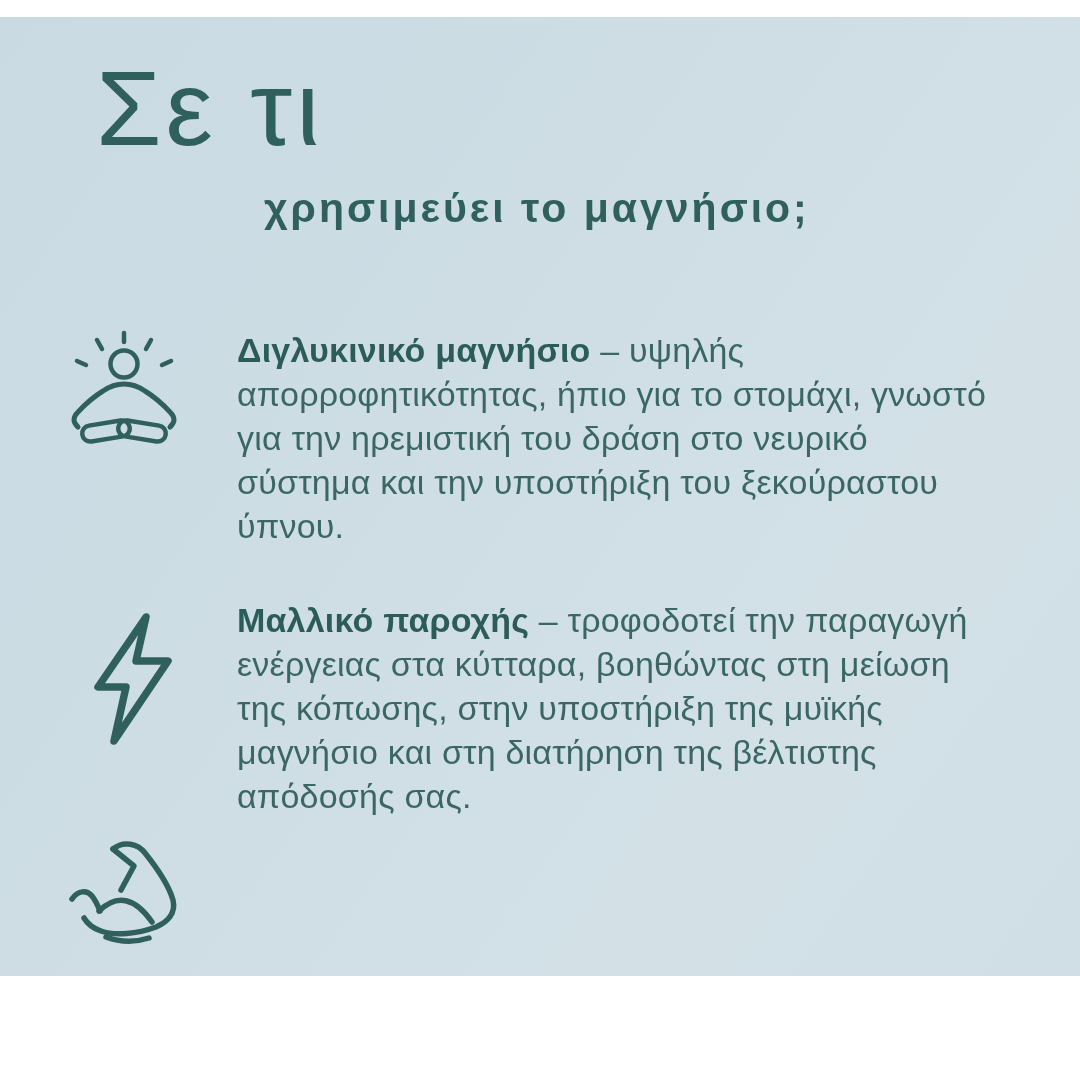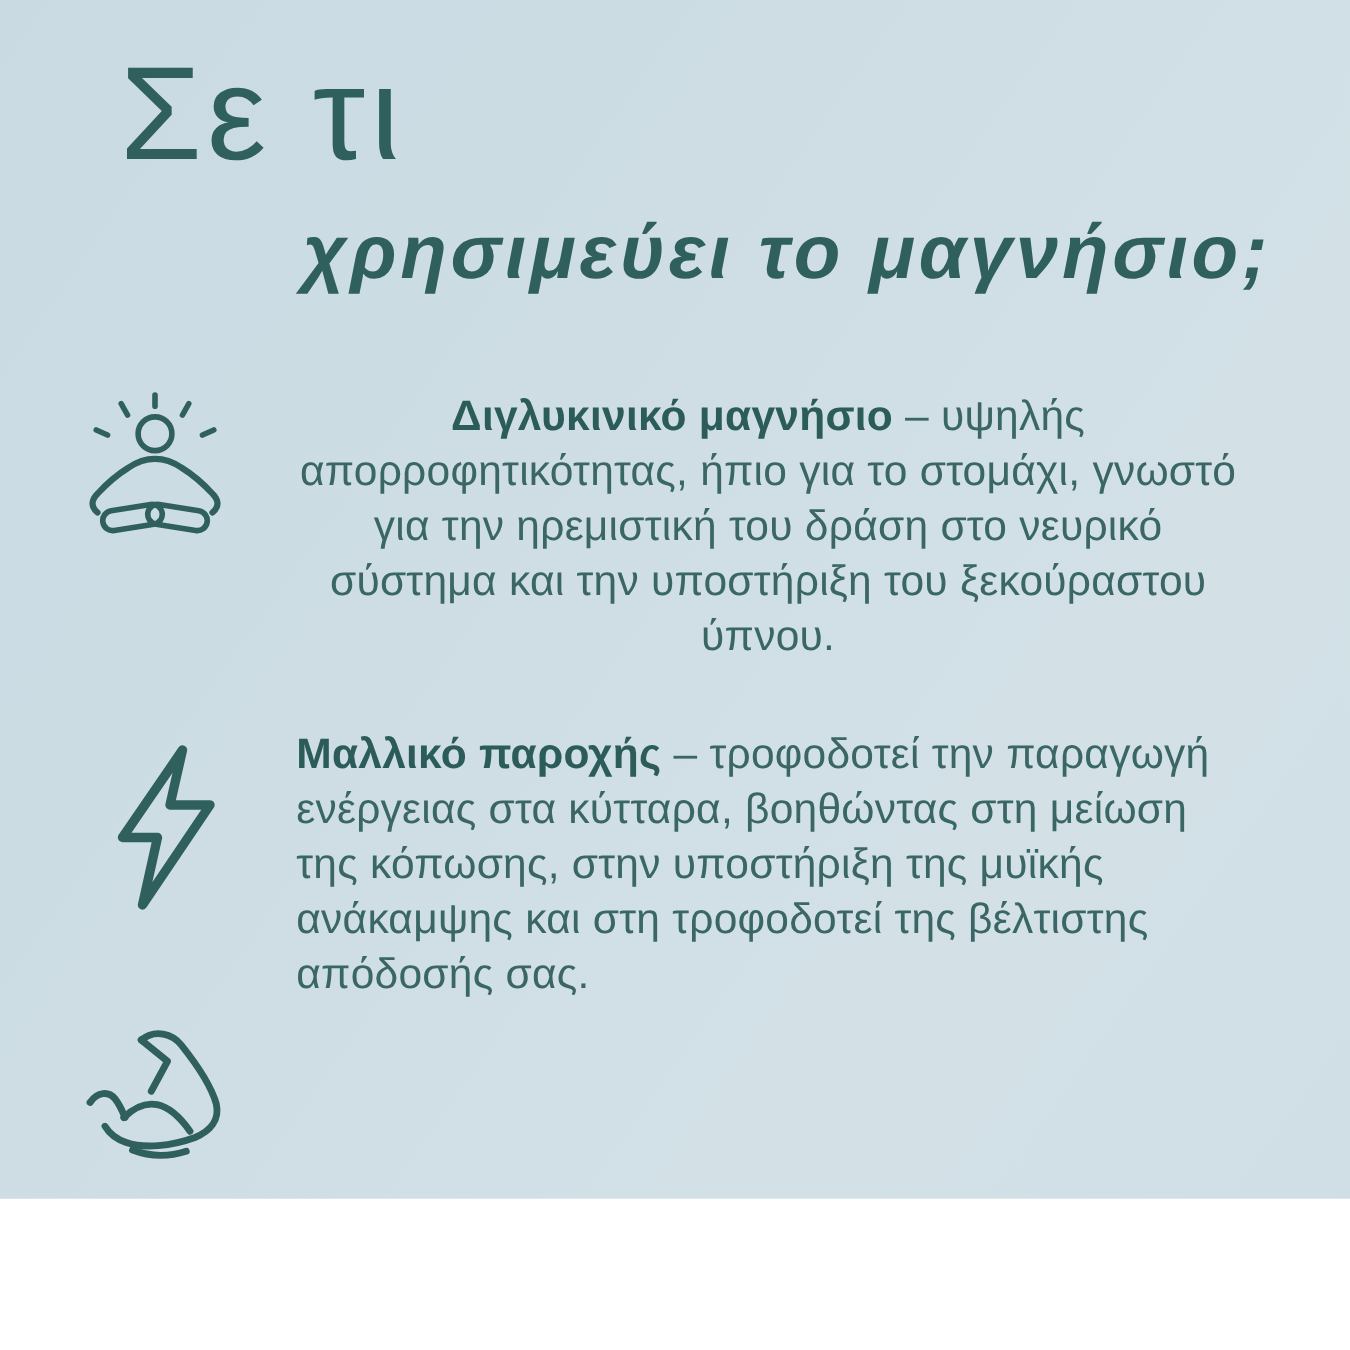--- a/index.html
+++ b/index.html
@@ -6,53 +6,53 @@
   body {
     width: 1080px; height: 1080px;
     font-family: "Liberation Sans", "DejaVu Sans", sans-serif;
   }
   .canvas {
     position: relative;
     width: 1080px; height: 959px;
     background: linear-gradient(125deg, #c9dae2 0%, #cfdee5 45%, #d3e1e7 75%, #cfdfe5 100%);
     overflow: hidden;
     color: #2f605e;
+    margin-top: 17px;
   }
   .title {
     position: absolute;
     left: 96px; top: 38px;
     font-size: 106px;
     font-weight: 500;
     letter-spacing: 4px;
     line-height: 1;
     color: #2f605e;
     white-space: nowrap;
   }
   .subtitle {
     position: absolute;
-    left: 242px; top: 171px;
-    font-size: 61px;
+    left: 264px; top: 171px;
+    font-size: 41px;
     font-weight: 700;
-    font-style: italic;
     letter-spacing: 3px;
     line-height: 1;
     color: #2f605e;
     white-space: nowrap;
   }
   .sec {
     position: absolute;
     left: 237px;
     width: 755px;
     font-size: 34px;
     line-height: 44px;
     letter-spacing: 0.2px;
     color: #3a6765;
   }
   .sec strong { font-weight: 700; color: #2c5c5a; }
-  .sec-1 { top: 277px; text-align: center; }
+  .sec-1 { top: 277px; }
   .sec-2 { top: 547px; }
   .sec-3 { top: 817px; }
   .icon {
     position: absolute;
     color: #2f605e;
   }
   .icon svg { display: block; width: 100%; height: 100%; }
   .icon-meditation { left: 58px;  top: 310px; width: 132px; height: 128px; }
   .icon-bolt       { left: 86px;  top: 592px; width: 92px;  height: 140px; }
   .icon-arm        { left: 64px;  top: 820px; width: 124px; height: 112px; }
@@ -78,21 +78,21 @@
       <rect x="60" y="96" width="48" height="16" rx="8" stroke-width="4.5" transform="rotate(9 84 104)"></rect>
     </svg>
   </div>
   <p class="sec sec-1"><strong>Διγλυκινικό μαγνήσιο</strong> <span>– υψηλής απορροφητικότητας, ήπιο για το στομάχι, γνωστό για την ηρεμιστική του δράση στο νευρικό σύστημα και την υποστήριξη του ξεκούραστου ύπνου.</span></p>
 
   <div class="icon icon-bolt">
     <svg viewBox="0 0 92 140" fill="none" stroke="currentColor" stroke-linecap="round" stroke-linejoin="round">
       <path d="M60 8 L12 78 L40 78 L28 132 L82 52 L50 52 Z" stroke-width="7.5"></path>
     </svg>
   </div>
-  <p class="sec sec-2"><strong>Μαλλικό παροχής</strong> <span>– τροφοδοτεί την παραγωγή ενέργειας στα κύτταρα, βοηθώντας στη μείωση της κόπωσης, στην υποστήριξη της μυϊκής ανάκαμψης και στη τροφοδοτεί της βέλτιστης απόδοσής σας.</span></p>
+  <p class="sec sec-2"><strong>Μαλλικό παροχής</strong> <span>– τροφοδοτεί την παραγωγή ενέργειας στα κύτταρα, βοηθώντας στη μείωση της κόπωσης, στην υποστήριξη της μυϊκής μαγνήσιο και στη διατήρηση της βέλτιστης απόδοσής σας.</span></p>
 
   <div class="icon icon-arm">
     <svg viewBox="0 0 124 112" fill="none" stroke="currentColor" stroke-linecap="round" stroke-linejoin="round">
       <path d="M49 12 C60 3 74 7 81 16 C93 31 105 49 109 63 C112 76 104 85 92 90 C73 97 51 99 37 94 C28 91 23 86 20 81" stroke-width="5.5"></path>
       <path d="M49 12 L70 29 L57 53" stroke-width="5.5"></path>
       <path d="M35 74 Q62 48 88 85" stroke-width="5.5"></path>
       <path d="M8 62 C14 53 23 53 28 59 C32 64 34 69 36 74" stroke-width="5.5"></path>
       <path d="M42 100 Q63 108 85 101" stroke-width="5.5"></path>
     </svg>
   </div>

